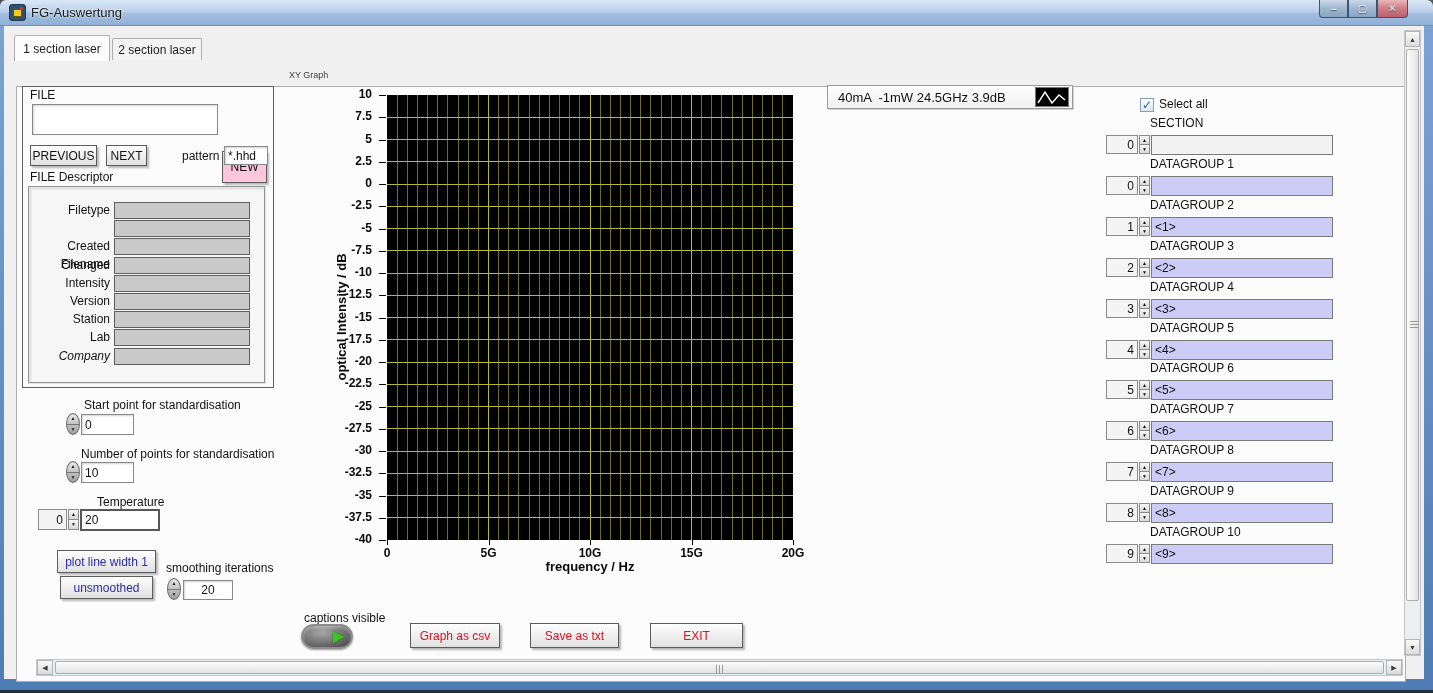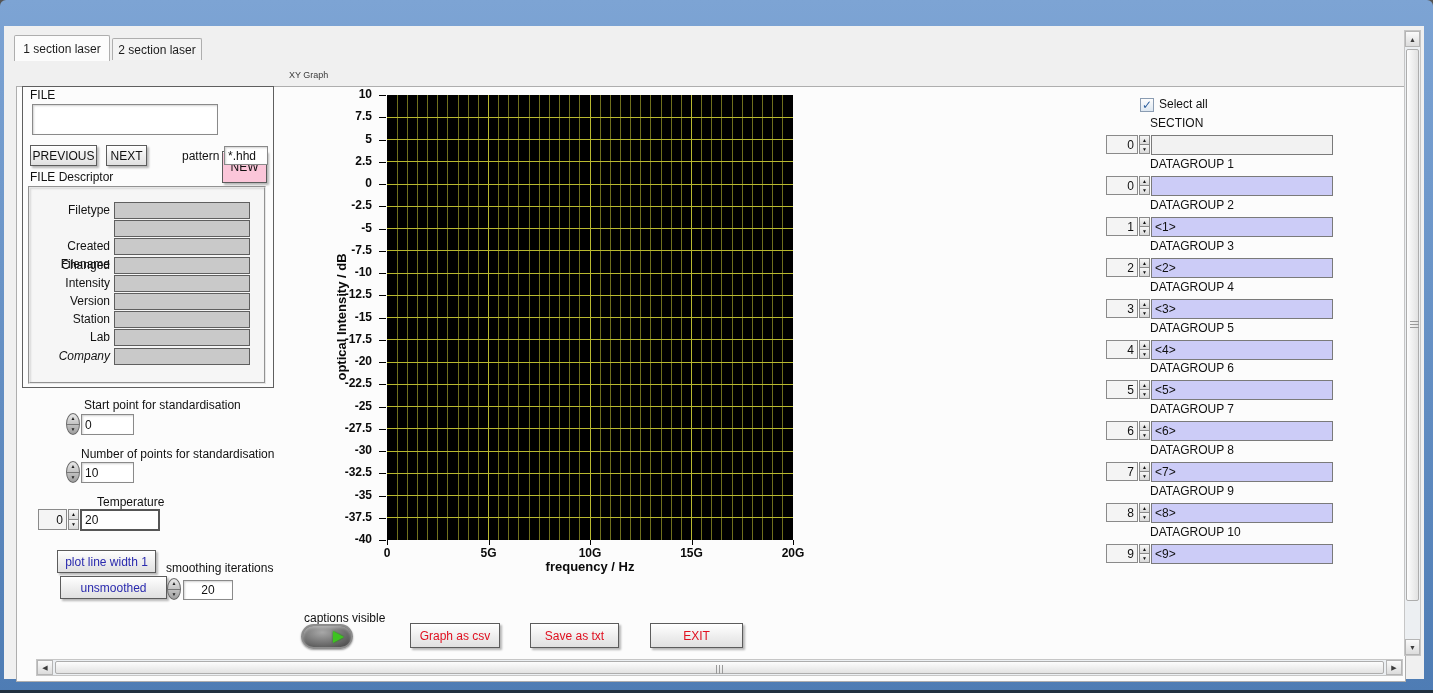--- a/index.html
+++ b/index.html
@@ -83,20 +83,32 @@
   .grip-v{position:absolute;left:3px;top:50%;margin-top:-4px;width:9px;height:8px;
           background:repeating-linear-gradient(to bottom,#9a9a9a 0 1px,transparent 1px 3px);}
   .grip-h{position:absolute;top:3px;left:50%;margin-left:-4px;height:9px;width:8px;
           background:repeating-linear-gradient(to right,#9a9a9a 0 1px,transparent 1px 3px);}
 </style>
 </head>
 <body>
 
 <div id="root">
 
+  <div class="titlebar">
+    <div class="app-icon">
+        <i></i>
+        <b></b>
+      </div>
+    <div class="win-title">FG-Auswertung</div>
+    <div class="winbtns">
+      <div class="winbtn first">–</div>
+      <div class="winbtn">▢</div>
+      <div class="winbtn close">✕</div>
+    </div>
+  </div>
 
   <div class="content">
     <div class="page"></div>
   </div>
 
   <div class="tab active" style="position:absolute;">1 section laser</div>
   <div class="tab inactive" style="position:absolute;">2 section laser</div>
 
   <div class="groupbox" style="left:22px;top:86px;width:252px;height:302px;"></div>
   <div class="lbl" style="left:30px;top:88px;">FILE</div>
@@ -146,21 +158,21 @@
 
   <div class="lbl" style="left:97px;top:495px;">Temperature</div>
   <input class="field grp-index" style="left: 38px; top: 509px; width: 29px; height: 21px;" value="0">
   <div class="wspin" style="left:68px;top:509px;height:21px;">
     <span>▲</span>
     <span>▼</span>
   </div>
   <input class="field" style="left: 80px; top: 509px; width: 80px; height: 22px; background: rgb(255, 255, 255); border: 2px solid rgb(86, 86, 86);" value="20">
 
   <div class="btn blue" style="left:57px;top:550px;width:99px;height:23px;">plot line width 1</div>
-  <div class="btn blue" style="left:60px;top:576px;width:107px;height:23px;">unsmoothed</div>
+  <div class="btn blue" style="left:60px;top:576px;width:93px;height:23px;">unsmoothed</div>
   <div class="lbl" style="left:166px;top:561px;">smoothing iterations</div>
   <div class="spinner" style="left:167px;top:578px;">
     <span>▲</span>
     <span>▼</span>
   </div>
   <input class="field sunken" style="left: 183px; top: 580px; width: 50px; height: 20px; text-align: center;" value="20">
 
   <div class="xy-graph-label">XY Graph</div>
   <div class="plot">
     <svg id="grid-svg" width="406" height="445" shape-rendering="crispEdges">
@@ -276,20 +288,28 @@
       <div class="xtick-dash" style="left: 203px;"></div>
       <div class="xtick-label" style="left: 203px;">10G</div>
       <div class="xtick-dash" style="left: 304.5px;"></div>
       <div class="xtick-label" style="left: 304.5px;">15G</div>
       <div class="xtick-dash" style="left: 406px;"></div>
       <div class="xtick-label" style="left: 406px;">20G</div>
     </div>
   <div class="axis-title" style="left:341px;top:317px;transform:translate(-50%,-50%) rotate(-90deg);">optical Intensity / dB</div>
   <div class="axis-title" style="left:590px;top:559px;transform:translateX(-50%);">frequency / Hz</div>
 
+  <div class="legend">
+    <div class="legend-text">40mA  -1mW 24.5GHz 3.9dB</div>
+    <div class="legend-icon">
+      <svg width="32" height="18">
+          <polyline points="2,15 9,4 16,15 23,7 29,12" fill="none" stroke="#fff" stroke-width="1.4"></polyline>
+        </svg>
+    </div>
+  </div>
 
   <div class="chk">✓</div>
   <div class="lbl" style="left:1159px;top:97px;">Select all</div>
   <div id="selection-groups">
       <div class="lbl" style="left: 1150px; top: 116px;">SECTION</div>
       <input class="field grp-index" value="0" style="left: 1106px; top: 135px; width: 32px; height: 19px;">
       <div class="wspin" style="left: 1139px; top: 135px; height: 19px;">
         <span>▲</span>
         <span>▼</span>
       </div>

